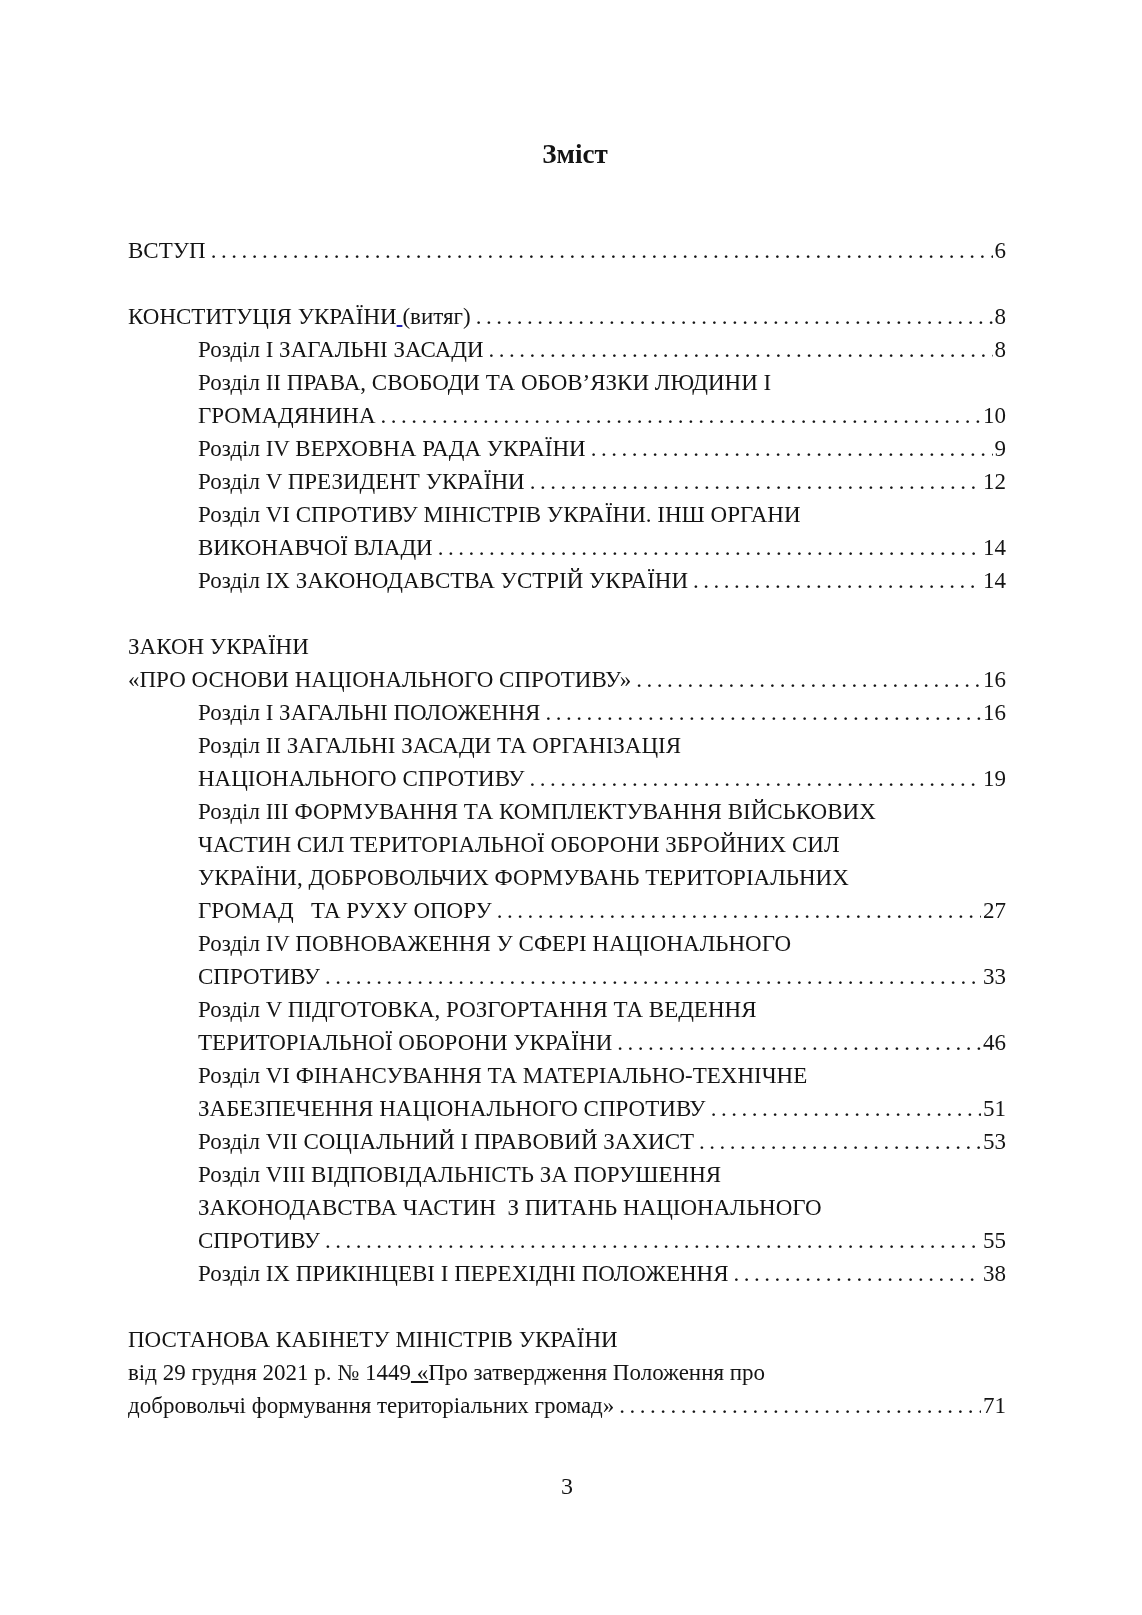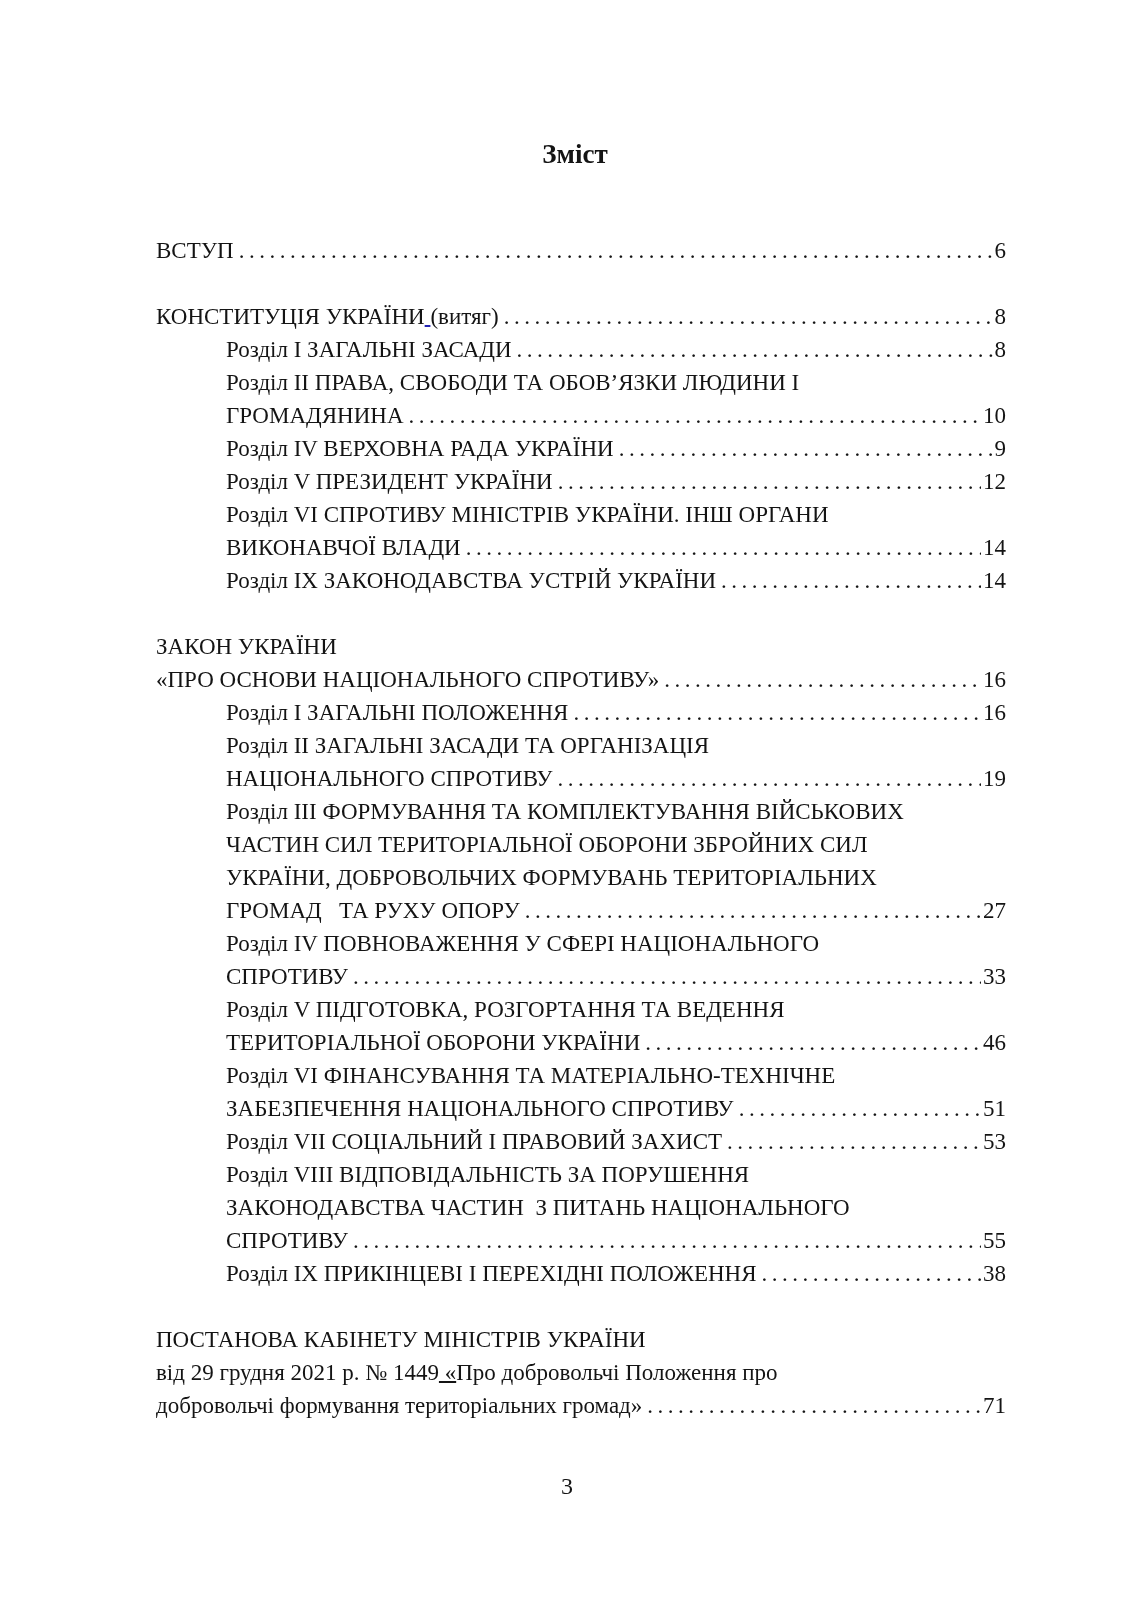--- a/index.html
+++ b/index.html
@@ -25,21 +25,20 @@
     text-align: center;
     text-indent: 16px;
     margin: 0 0 63px 0;
     font-family: Liberation Serif, serif;
   }
   .row {
     display: flex;
     align-items: baseline;
     font-size: 23px;
     line-height: 33px;
-    margin-left: 28px;
   }
   .row.gap { margin-top: 33px; }
   .row.indent { padding-left: 70px; }
   .t { white-space: pre; }
   .t span { white-space: pre; font-family: Liberation Serif, serif; }
   .u-blue {
     text-decoration: underline;
     text-decoration-color: #2323b3;
     text-decoration-thickness: 2px;
   }
@@ -204,21 +203,21 @@
       </div>
       <div class="row indent">
         <span class="t">Розділ ІХ ПРИКІНЦЕВІ І ПЕРЕХІДНІ ПОЛОЖЕННЯ</span>
         <span class="dots"></span>
         <span class="pg">38</span>
       </div>
       <div class="row gap">
         <span class="t">ПОСТАНОВА КАБІНЕТУ МІНІСТРІВ УКРАЇНИ</span>
       </div>
       <div class="row">
-        <span class="t"><span>від 29 грудня 2021 р. № 1449</span><span class="u-dark"> «</span><span>Про добровольчі Положення про</span></span>
+        <span class="t"><span>від 29 грудня 2021 р. № 1449</span><span class="u-dark"> «</span><span>Про затвердження Положення про</span></span>
       </div>
       <div class="row">
         <span class="t">добровольчі формування територіальних громад»</span>
         <span class="dots"></span>
         <span class="pg">71</span>
       </div>
     </div>
 </div>
 
 <div class="footer">3</div>

